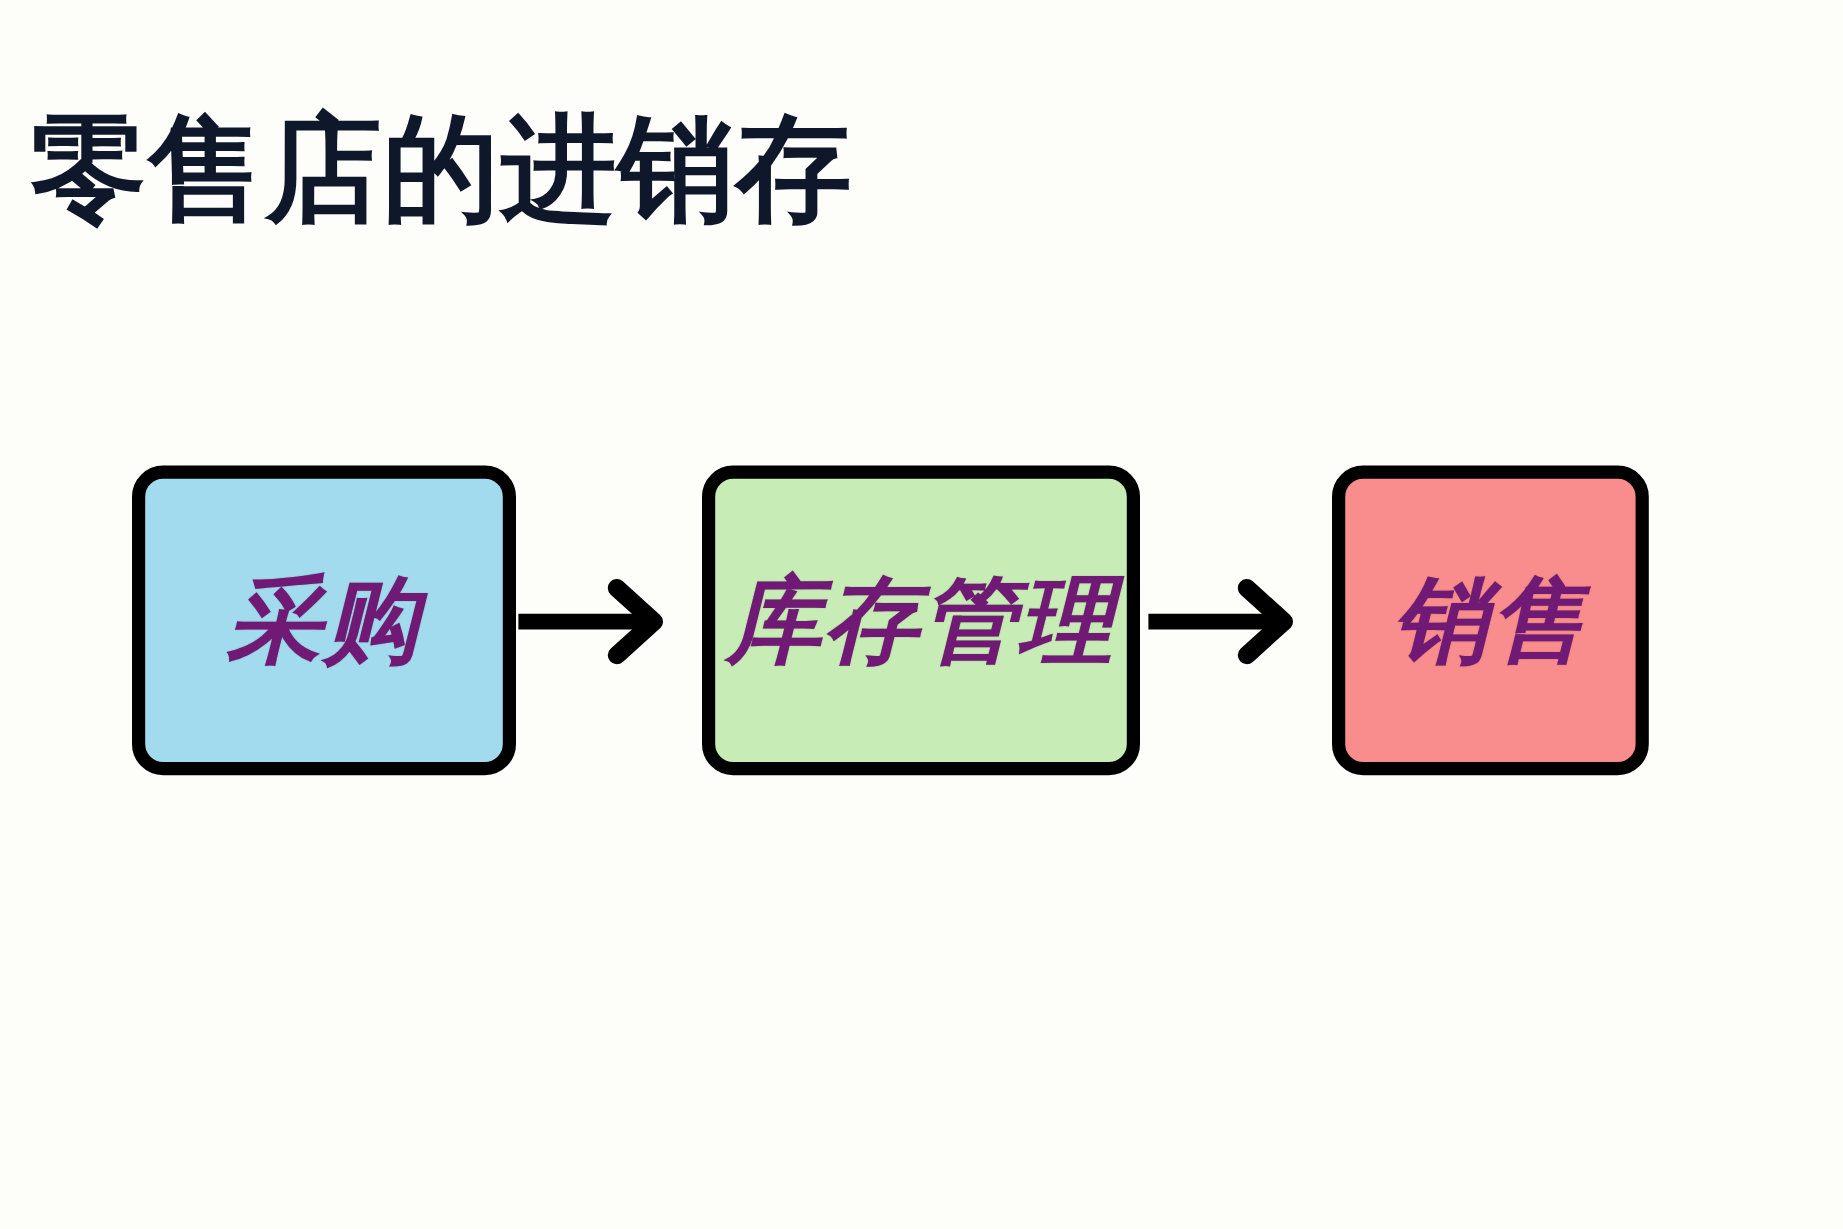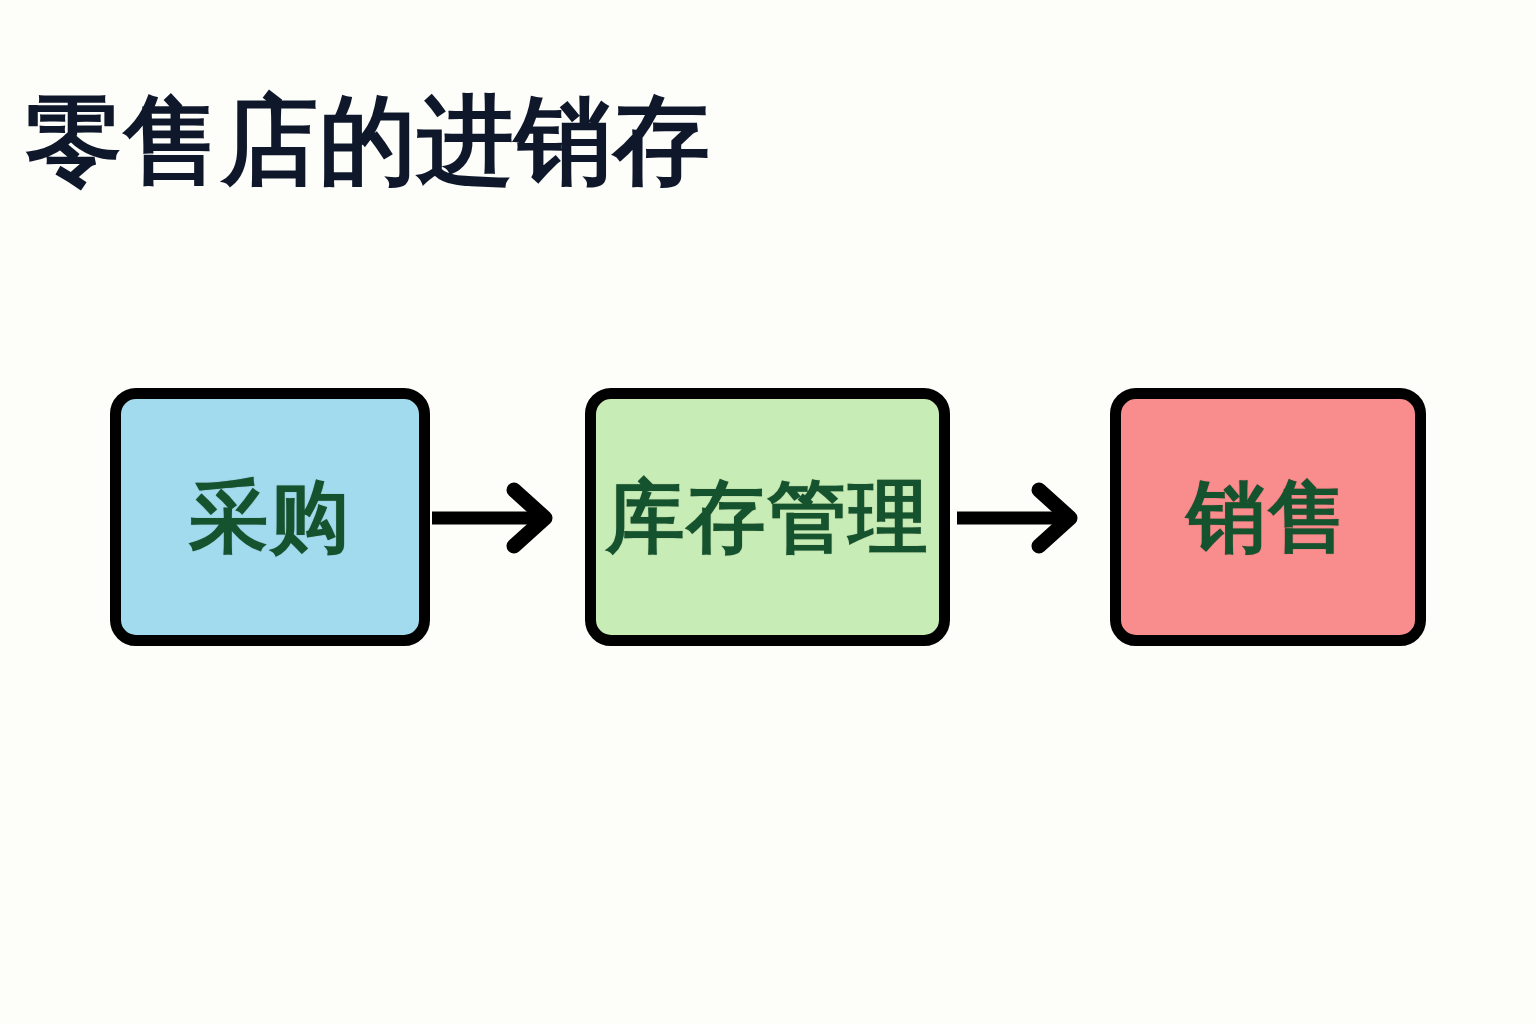--- a/index.html
+++ b/index.html
@@ -58,42 +58,43 @@
     border: 11px solid #000000;
     border-radius: 26px;
     display: flex;
     align-items: center;
     justify-content: center;
   }
 
   .node-label {
     font-size: 79px;
     font-weight: 700;
-    color: #14532d;
+    color: #701a75;
     line-height: 1;
     letter-spacing: 2px;
     white-space: nowrap;
     text-shadow: 0 0 1px rgba(0,0,0,0.35);
+    font-style: italic;
   }
 
   #node-procurement {
     left: 0px;
     width: 320px;
     background: #a2dbed;
   }
 
   #node-inventory {
     left: 475px;
     width: 365px;
     background: #c8ecb6;
   }
 
   #node-sales {
     left: 1000px;
-    width: 316px;
+    width: 264px;
     background: #f98c8c;
   }
 
   
   .flow-arrow {
     position: absolute;
     top: 94px;
     width: 145px;
     height: 72px;
   }

